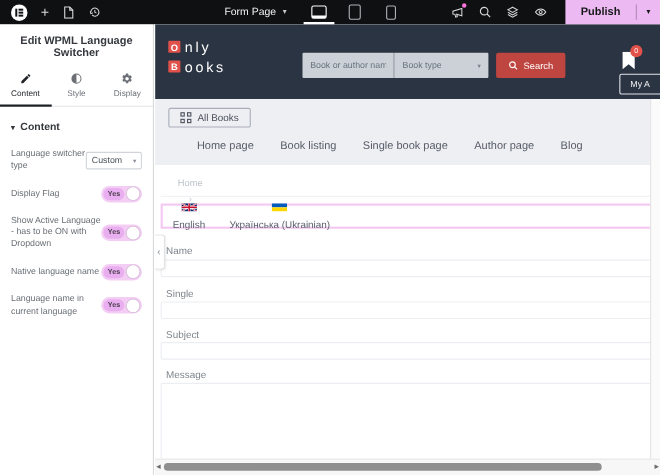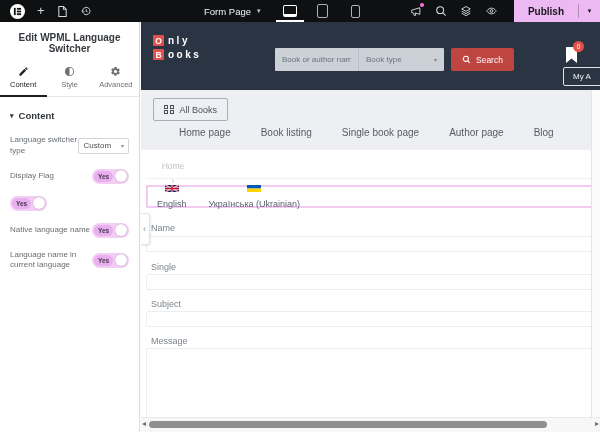--- a/index.html
+++ b/index.html
@@ -50,41 +50,41 @@
   .toggle-yes{background:#e9aeef;border-radius:7px;font-size:6.5px;font-weight:bold;color:#463a49;padding:2px 4px;margin-left:2px;}
   .knob{width:12px;height:12px;border-radius:50%;background:#fff;margin-left:auto;margin-right:2px;box-shadow:0 0 1px rgba(0,0,0,.45);}
 
   
   .preview{position:absolute;left:141px;top:22px;right:0;bottom:0;background:#fff;overflow:hidden;}
   .site-header{position:absolute;left:0;top:0;right:0;height:68px;background:#2b3442;}
   .logo{position:absolute;left:12px;top:13px;}
   .logo-row{display:flex;align-items:center;gap:4px;margin-bottom:3px;}
   .logo-box{width:11px;height:11px;background:#e0524b;color:#fff;font-size:8.5px;font-weight:bold;
     display:flex;align-items:center;justify-content:center;border-radius:1px;}
-  .logo-rest{color:#fff;font-weight:bold;font-size:10px;letter-spacing:2.5px;}
+  .logo-rest{color:#fff;font-weight:normal;font-size:13px;letter-spacing:2.5px;}
   .search-group{position:absolute;left:134px;top:26px;height:23px;display:flex;align-items:stretch;}
   .search-input{width:83px;height:23px;background:#ccd1d7;border:none;outline:none;font-size:8px;color:#4e5864;
     padding:0 7px;box-sizing:border-box;border-radius:1px 0 0 1px;font-family:"Liberation Sans",sans-serif;}
   .search-input::placeholder{color:#67727e;}
   .book-type{width:86px;background:#ccd1d7;border-left:1px solid #b8bec6;display:flex;align-items:center;
     justify-content:space-between;padding:0 7px;font-size:8px;color:#67727e;box-sizing:border-box;cursor:pointer;border-radius:0 1px 1px 0;}
   .book-type .caret{font-size:6px;color:#7b828c;}
   .search-btn{margin-left:7px;background:#bf4540;color:#fff;font-size:8.5px;display:flex;align-items:center;
     gap:5px;padding:0 11px;border-radius:2px;cursor:pointer;border:none;}
   .bookmark-wrap{position:absolute;left:424px;top:25px;}
   .badge{position:absolute;left:8px;top:-6px;width:11px;height:11px;background:#e2514a;color:#fff;font-size:6.5px;
     border-radius:50%;display:flex;align-items:center;justify-content:center;}
   .account-btn{position:absolute;left:422px;top:45px;width:62px;height:19px;border:1px solid #dfe3e8;border-radius:2px;
     color:#f2f4f6;font-size:8px;display:flex;align-items:center;padding-left:9px;box-sizing:border-box;cursor:pointer;background:transparent;}
   .nav-strip{position:absolute;left:0;top:68px;width:451px;height:60px;background:#edeff3;}
-  .all-books{position:absolute;left:12px;top:8px;height:23px;border:1px solid #a9aeb9;border-radius:2px;
+  .all-books{position:absolute;left:12px;top:8px;height:18px;border:1px solid #a9aeb9;border-radius:2px;
     display:flex;align-items:center;gap:6px;padding:8px 10px;font-size:9px;color:#4b505c;cursor:pointer;background:transparent;}
   .grid-icon{display:grid;grid-template-columns:4px 4px;gap:1.5px;}
   .grid-icon span{width:4px;height:4px;border:1px solid #4b505c;box-sizing:border-box;}
-  .nav-links{position:absolute;left:38px;top:37px;display:flex;gap:30px;font-size:10px;color:#575c67;}
+  .nav-links{position:absolute;left:38px;top:37px;display:flex;gap:24px;font-size:10px;color:#575c67;}
   .nav-links a{color:#575c67;text-decoration:none;cursor:pointer;}
   .breadcrumb{position:absolute;left:11px;top:139px;font-size:8.5px;color:#bdc2c9;display:flex;gap:5px;align-items:center;flex-direction:column;}
   .bc-divider{position:absolute;left:5px;top:156px;width:447px;border-top:1px solid #f0f1f4;}
   .lang-switcher{position:absolute;left:5px;top:163px;width:447px;height:23px;border:2px solid #f4caf2;
     display:flex;align-items:center;padding-left:9px;box-sizing:border-box;background:#fff;}
   .lang-item{display:flex;align-items:center;gap:6px;font-size:9px;color:#5a616c;cursor:pointer;flex-direction:column;}
   .lang-item + .lang-item{margin-left:22px;}
   .flag{width:14px;height:9px;display:block;border-radius:1px;}
   .collapse-handle{position:absolute;left:-1px;top:191px;width:9px;height:30px;background:#fff;border:1px solid #e3e3e5;
     border-left:none;border-radius:0 3px 3px 0;box-shadow:1px 1px 2px rgba(0,0,0,.08);display:flex;align-items:center;
@@ -195,21 +195,21 @@
       <div class="tab">
         <svg viewBox="0 0 24 24">
             <path d="M12 2a10 10 0 0 0 0 20 10 10 0 0 0 0-20zm0 18V4a8 8 0 0 1 0 16z"></path>
           </svg>
         <span class="tab-label">Style</span>
       </div>
       <div class="tab">
         <svg viewBox="0 0 24 24">
             <path d="M19.14 12.94a7 7 0 0 0 .05-.94 7 7 0 0 0-.05-.94l2.03-1.58a.5.5 0 0 0 .12-.64l-1.92-3.32a.5.5 0 0 0-.61-.22l-2.39.96a7.3 7.3 0 0 0-1.62-.94l-.36-2.54A.5.5 0 0 0 13.9 2h-3.8a.5.5 0 0 0-.49.42l-.36 2.54c-.59.24-1.13.56-1.62.94l-2.39-.96a.5.5 0 0 0-.61.22L2.71 8.48a.5.5 0 0 0 .12.64l2.03 1.58a7 7 0 0 0 0 1.88l-2.03 1.58a.5.5 0 0 0-.12.64l1.92 3.32c.14.24.42.34.61.22l2.39-.96c.49.38 1.03.7 1.62.94l.36 2.54c.04.24.25.42.49.42h3.8c.24 0 .45-.18.49-.42l.36-2.54a7.3 7.3 0 0 0 1.62-.94l2.39.96c.23.09.47 0 .61-.22l1.92-3.32a.5.5 0 0 0-.12-.64l-2.03-1.58zM12 15.5a3.5 3.5 0 1 1 0-7 3.5 3.5 0 0 1 0 7z"></path>
           </svg>
-        <span class="tab-label">Advanced</span>
+        <span class="tab-label">Display</span>
       </div>
       <div class="tab-underline"></div>
     </div>
 
     <div class="section-head">
       <span class="section-caret">▾</span>
       <span>Content</span>
     </div>
 
     <div class="ctl">
@@ -222,20 +222,21 @@
 
     <div class="ctl">
       <span class="ctl-label">Display Flag</span>
       <span class="toggle">
         <span class="toggle-yes">Yes</span>
         <span class="knob"></span>
       </span>
     </div>
 
     <div class="ctl">
+      <span class="ctl-label">Show Active Language - has to be ON with Dropdown</span>
       <span class="toggle">
         <span class="toggle-yes">Yes</span>
         <span class="knob"></span>
       </span>
     </div>
 
     <div class="ctl">
       <span class="ctl-label">Native language name</span>
       <span class="toggle">
         <span class="toggle-yes">Yes</span>

